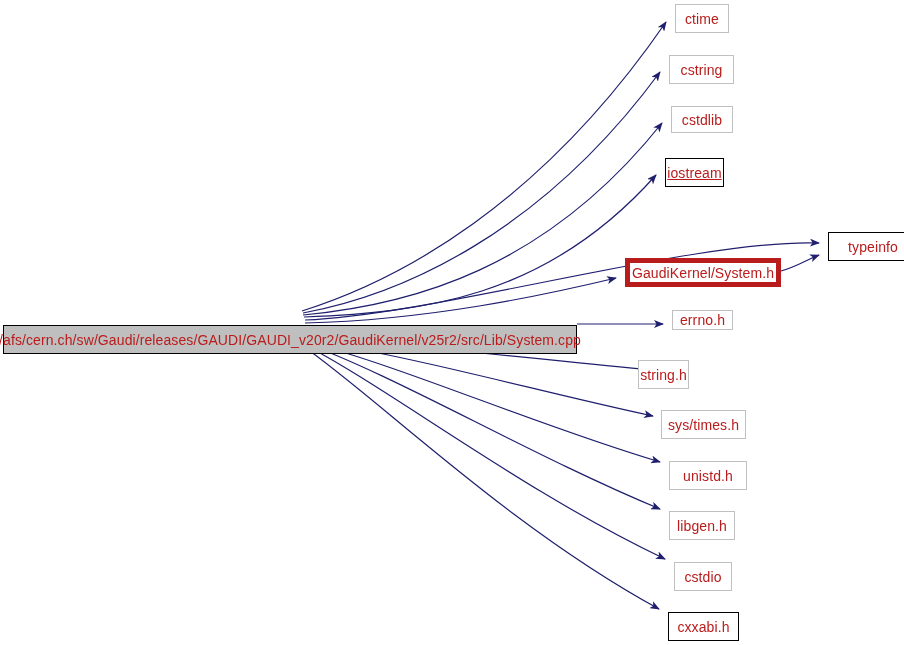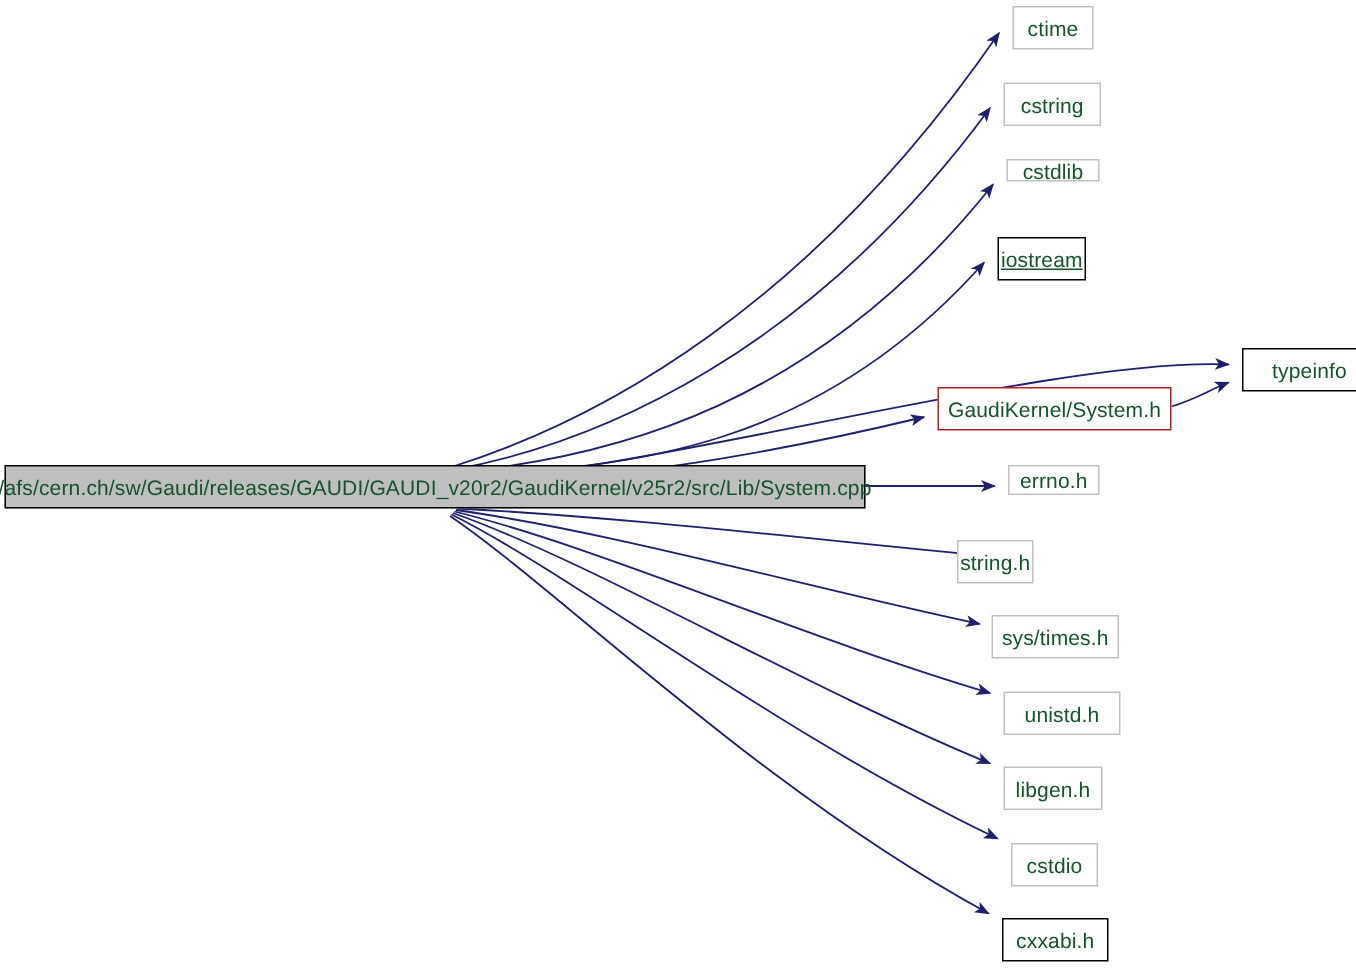--- a/index.html
+++ b/index.html
@@ -28,34 +28,35 @@
   }
   .node {
     position: absolute;
     box-sizing: border-box;
     display: flex;
     align-items: center;
     justify-content: center;
     white-space: nowrap;
     font-size: 14px;
     line-height: 1;
-    color: #14532d;
+    color: #b91c1c;
     letter-spacing: 0.1px;
     background: #ffffff;
     border: 1px solid #c0c0c0;
   }
   .node.root {
     background: #bfbfbf;
     border: 1px solid #000000;
+    margin-top: 15px;
   }
   .node.solid {
     border: 1px solid #000000;
   }
   .node.highlight {
-    border: 1px solid #b91c1c;
+    border: 5px solid #b91c1c;
     justify-content: center;
   }
   .node-label {
     display: block;
   }
 </style>
 </head>
 <body>
 
 <div id="graph-canvas">
@@ -87,21 +88,21 @@
   <div id="nodes-layer">
       <div class="node root" style="left: 3px; top: 310px; width: 574px; height: 29px;">
         <span class="node-label">/afs/cern.ch/sw/Gaudi/releases/GAUDI/GAUDI_v20r2/GaudiKernel/v25r2/src/Lib/System.cpp</span>
       </div>
       <div class="node" style="left: 675px; top: 4px; width: 54px; height: 29px;">
         <span class="node-label">ctime</span>
       </div>
       <div class="node" style="left: 669px; top: 55px; width: 65px; height: 29px;">
         <span class="node-label">cstring</span>
       </div>
-      <div class="node" style="left: 671px; top: 106px; width: 62px; height: 15px;">
+      <div class="node" style="left: 671px; top: 106px; width: 62px; height: 27px;">
         <span class="node-label">cstdlib</span>
       </div>
       <div class="node solid" style="left: 665px; top: 158px; width: 59px; height: 29px; text-decoration: underline;">
         <span class="node-label">iostream</span>
       </div>
       <div class="node solid" style="left: 828px; top: 232px; width: 90px; height: 29px;">
         <span class="node-label">typeinfo</span>
       </div>
       <div class="node highlight" style="left: 625px; top: 258px; width: 156px; height: 29px;">
         <span class="node-label">GaudiKernel/System.h</span>

